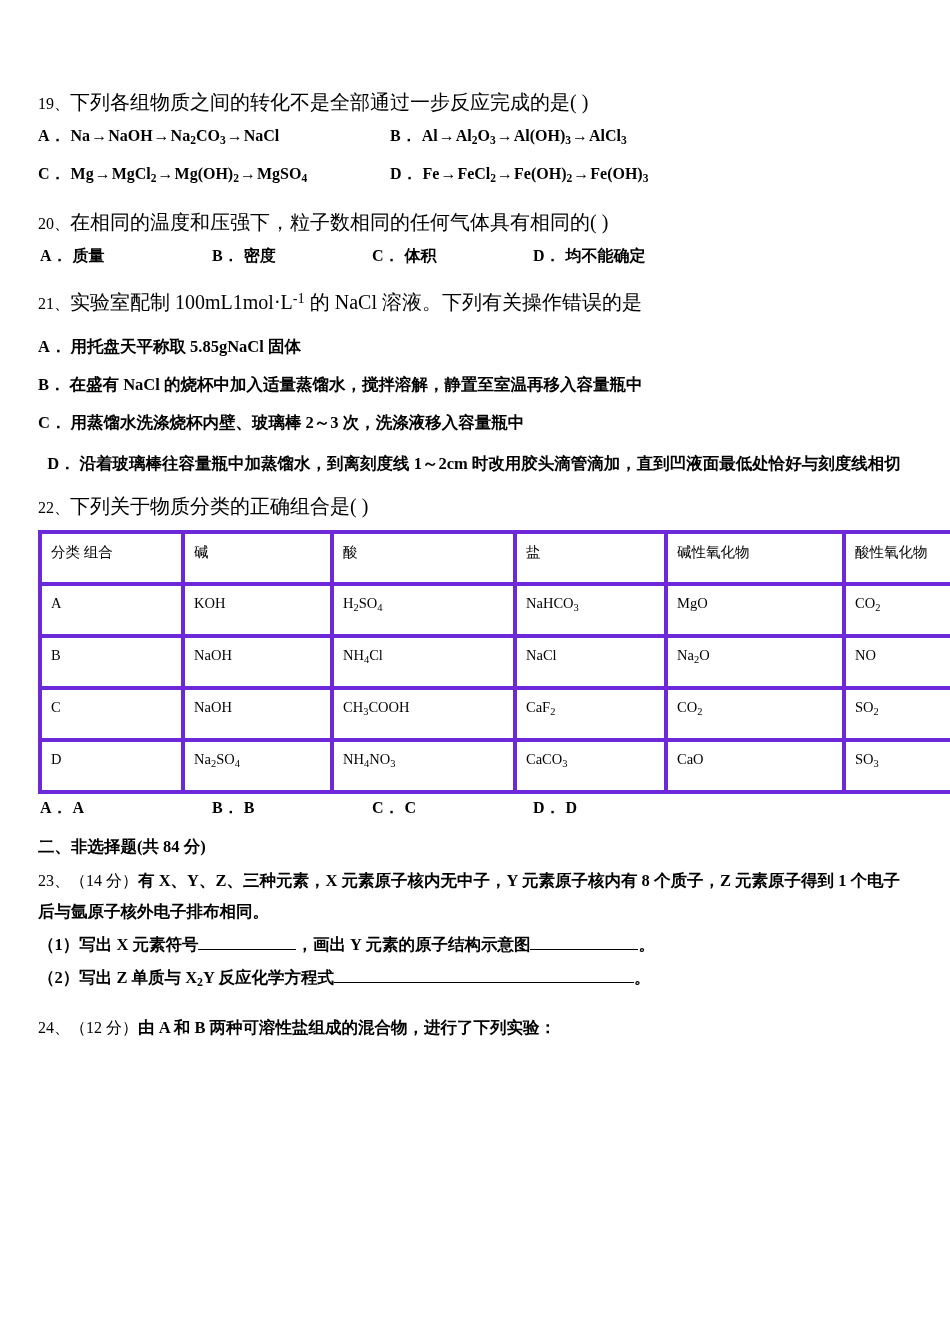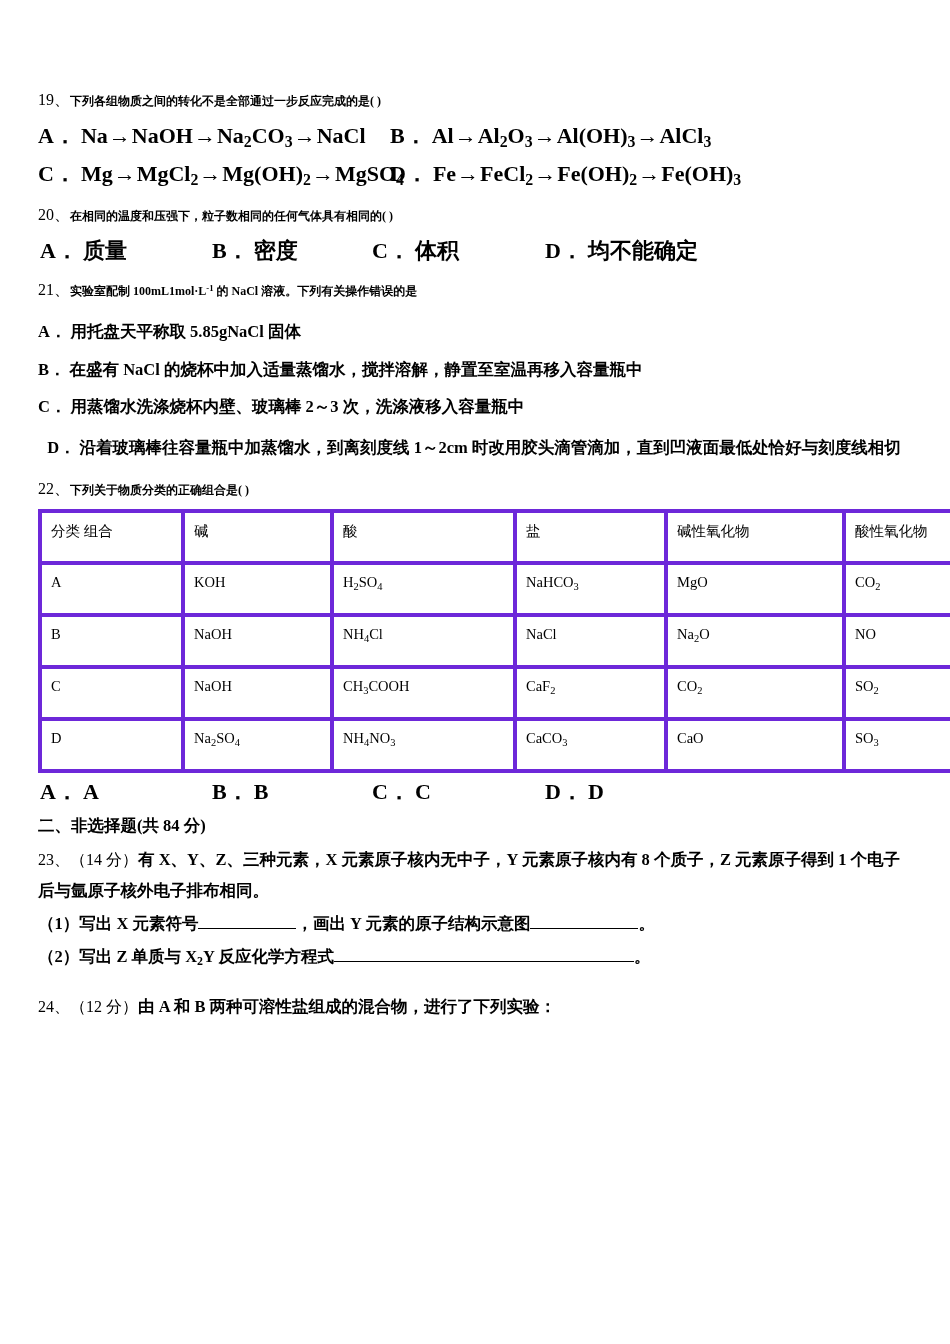--- a/index.html
+++ b/index.html
@@ -35,30 +35,30 @@
     line-height: 1.45;
     margin: 0 0 9px 0;
     white-space: nowrap;
   }
   .qnum {
     font-family: "Liberation Serif", serif;
     font-weight: normal;
     font-size: 16px;
   }
   .qbody {
-    font-weight: bold;
-    font-size: 12px;
+    font-weight: normal;
+    font-size: 20px;
   }
 
   
   .opt-row {
     position: relative;
     height: 30px;
     margin: 0 0 8px 0;
-    font-size: 22px;
+    font-size: 16px;
   }
   .opt {
     position: absolute;
     top: 0;
     white-space: nowrap;
     font-weight: bold;
   }
   .opt .lab {
     font-weight: bold;
     margin-right: 5px;
@@ -67,21 +67,21 @@
     font-weight: bold;
     text-align: right;
   }
   
   .opt-2col .opt.c0 { left: 0px; }
   .opt-2col .opt.c1 { left: 352px; }
   
   .opt-4col .opt.c0 { left: 2px; }
   .opt-4col .opt.c1 { left: 174px; }
   .opt-4col .opt.c2 { left: 334px; }
-  .opt-4col .opt.c3 { left: 507px; }
+  .opt-4col .opt.c3 { left: 495px; }
 
   
   .opt-stack {
     font-size: 16.5px;
     font-weight: bold;
     line-height: 1.5;
     margin: 0 0 13px 0;
   }
   .opt-stack .lab { margin-right: 4px; }
 

